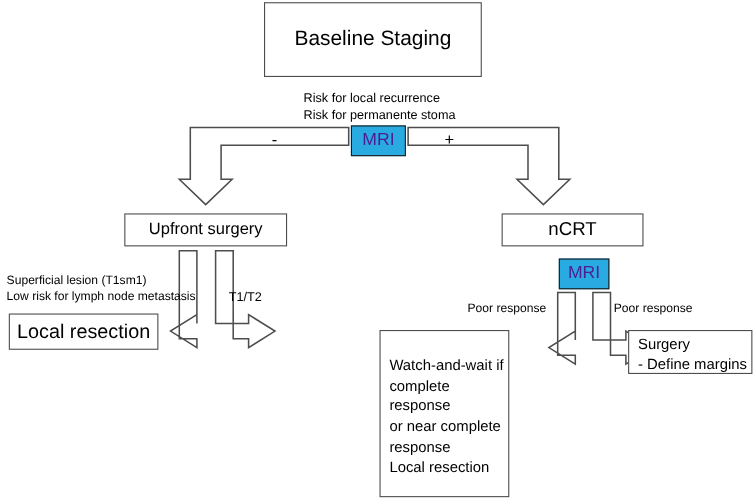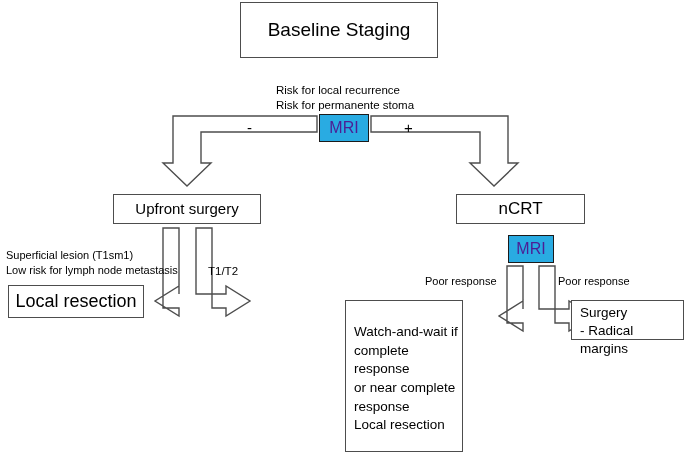--- a/index.html
+++ b/index.html
@@ -18,21 +18,21 @@
     border:1px solid #4d4d4d;
     background:#ffffff;
     display:flex;
   }
   .node.center{align-items:center;justify-content:center;}
   .node.tl{align-items:flex-start;justify-content:flex-start;}
 
   .node-label{white-space:pre-line;line-height:1.30;}
 
   
-  #baseline-staging{left:240px;top:2px;width:198px;height:56px;}
+  #baseline-staging{left:240px;top:2px;width:198px;height:68px;}
   #baseline-staging .node-label{font-size:19px;}
 
   #upfront-surgery{left:113px;top:194px;width:148px;height:30px;}
   #upfront-surgery .node-label{font-size:15px;}
 
   #ncrt{left:456px;top:194px;width:129px;height:30px;}
   #ncrt .node-label{font-size:17px;}
 
   #local-resection{left:8px;top:285px;width:136px;height:33px;}
   #local-resection .node-label{font-size:18px;}
@@ -133,16 +133,16 @@
 or near complete
 response
 Local resection
 
 Radical surgery
 - Define margins</span>
   </div>
 
   <div class="node tl" id="surgery-define">
     <span class="node-label">Surgery
-- Radical margins</span>
+- Define margins</span>
   </div>
 
 </div>
 
 </body></html>

